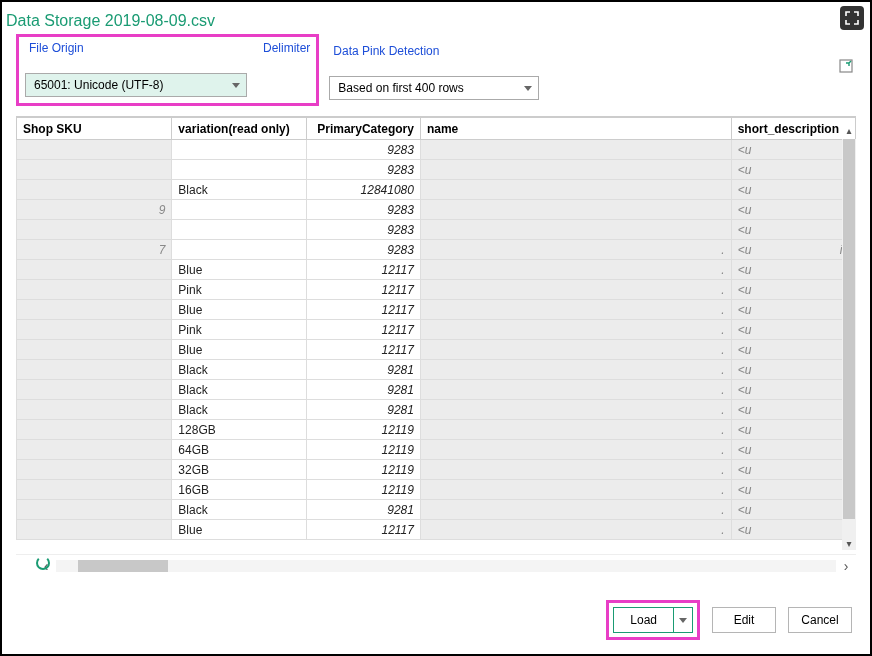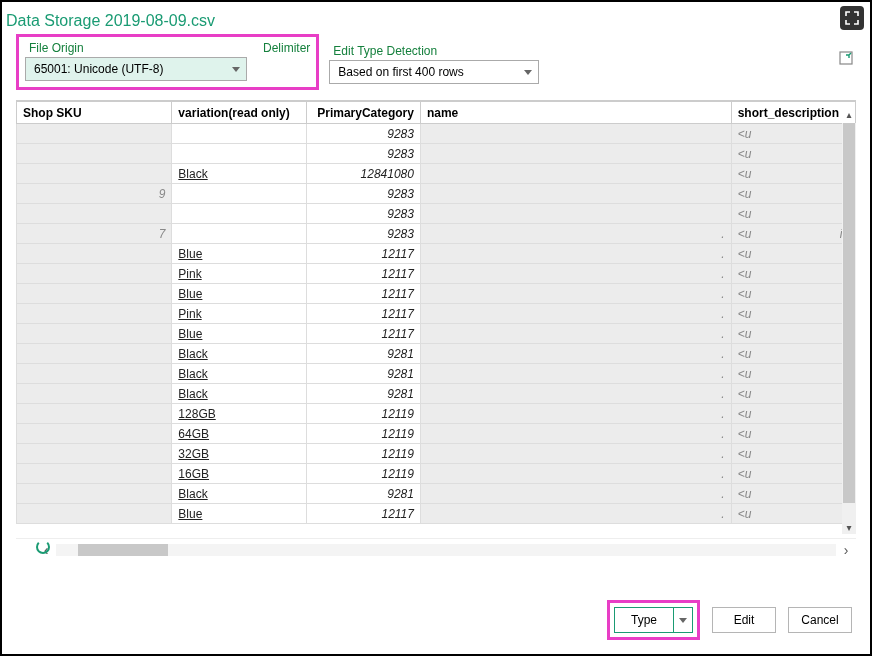--- a/index.html
+++ b/index.html
@@ -27,21 +27,21 @@
     font-weight:400;
     padding: 10px 0 4px 4px;
   }
   .controls-row {
     display:flex;
     padding: 0 14px;
     gap:10px;
     align-items:flex-end;
   }
   .ctrl-group { display:flex; flex-direction:column; }
-  .ctrl-label { font-size:12px; color:#15803d; margin-bottom:2px; padding-left:4px;}
+  .ctrl-label { font-size:12px; color:#1d4ed8; margin-bottom:18px; padding-left:4px;}
   .dropdown {
     height:24px;
     border:1px solid #aaa;
     display:flex; align-items:center;
     justify-content:space-between;
     padding:0 6px 0 8px;
     background:#fff;
     font-size:12px;
     cursor:pointer;
   }
@@ -90,21 +90,21 @@
     overflow:hidden;
   }
   .col-sku { width:150px; }
   .col-var { width:130px; }
   .col-cat { width:110px; text-align:right;}
   .col-name { width:300px; }
   .col-desc { width:120px; }
   td.col-cat { text-align:right; font-style:italic;}
   td.col-sku, td.col-name { background:#ececec; color:#888; text-align:right;}
   td.col-desc { background:#ececec; color:#888; }
-  td.col-var { font-style:normal;text-decoration:underline; }
+  td.col-var { font-style:normal; }
   .vscroll-track {
     position:absolute;
     top:22px; right:0; width:14px; bottom:26px;
     background:#f0f0f0;
   }
   .vscroll-thumb {
     position:absolute; left:1px; width:12px;
     top:0; height:380px; background:#c8c8c8;
   }
   .vscroll-arrow {
@@ -179,21 +179,21 @@
       <div class="dropdown green" style="width:222px">
         <span>65001: Unicode (UTF-8)</span>
         <span class="caret"></span>
       </div>
     </div>
     <div class="ctrl-group">
       <div class="ctrl-label">Delimiter</div>
     </div>
   </div>
   <div class="ctrl-group" style="margin-bottom:6px;">
-    <div class="ctrl-label">Edit Type Detection</div>
+    <div class="ctrl-label">Data Pink Detection</div>
     <div class="dropdown" style="width:210px">
       <span>Based on first 400 rows</span>
       <span class="caret"></span>
     </div>
   </div>
   <div class="settings-icon" style="margin-bottom:8px; margin-left:auto;">
     <svg width="16" height="16" viewBox="0 0 16 16">
         <rect x="2" y="2" width="12" height="12" fill="none" stroke="#888" stroke-width="1.2"></rect>
         <path d="M11 5l2-2M11 5v3M11 5H8" stroke="#1a9b73" stroke-width="1.4" fill="none"></path>
       </svg>
@@ -427,21 +427,21 @@
     <div class="track">
       <div class="thumb"></div>
     </div>
     <div class="arrow">›</div>
   </div>
 </div>
 
 <div class="button-row">
   <div class="btn-highlight">
     <div class="btn-split">
-      <div class="main">Type</div>
+      <div class="main">Load</div>
       <div class="drop">
           <span class="caret"></span>
         </div>
     </div>
   </div>
   <div class="btn">Edit</div>
   <div class="btn">Cancel</div>
 </div>
 
 </body></html>

